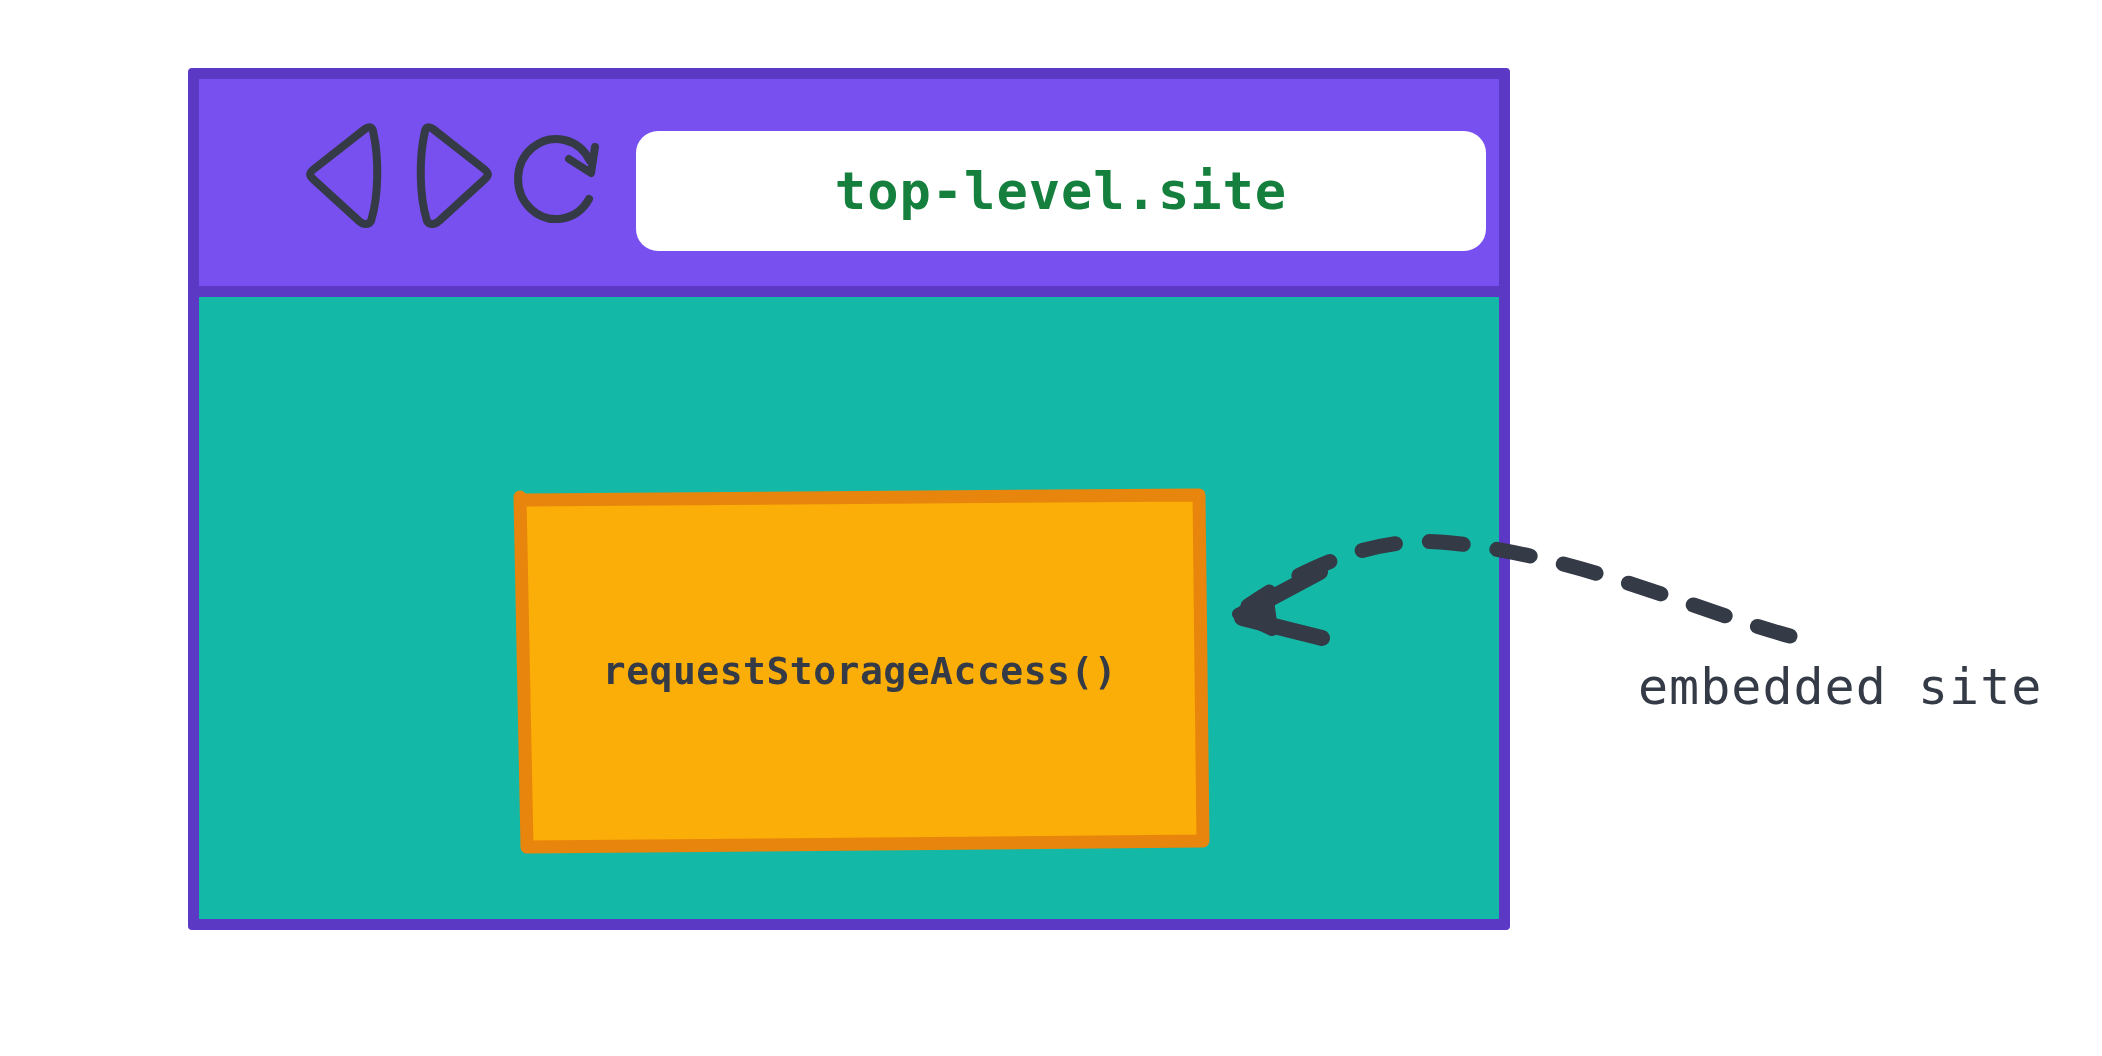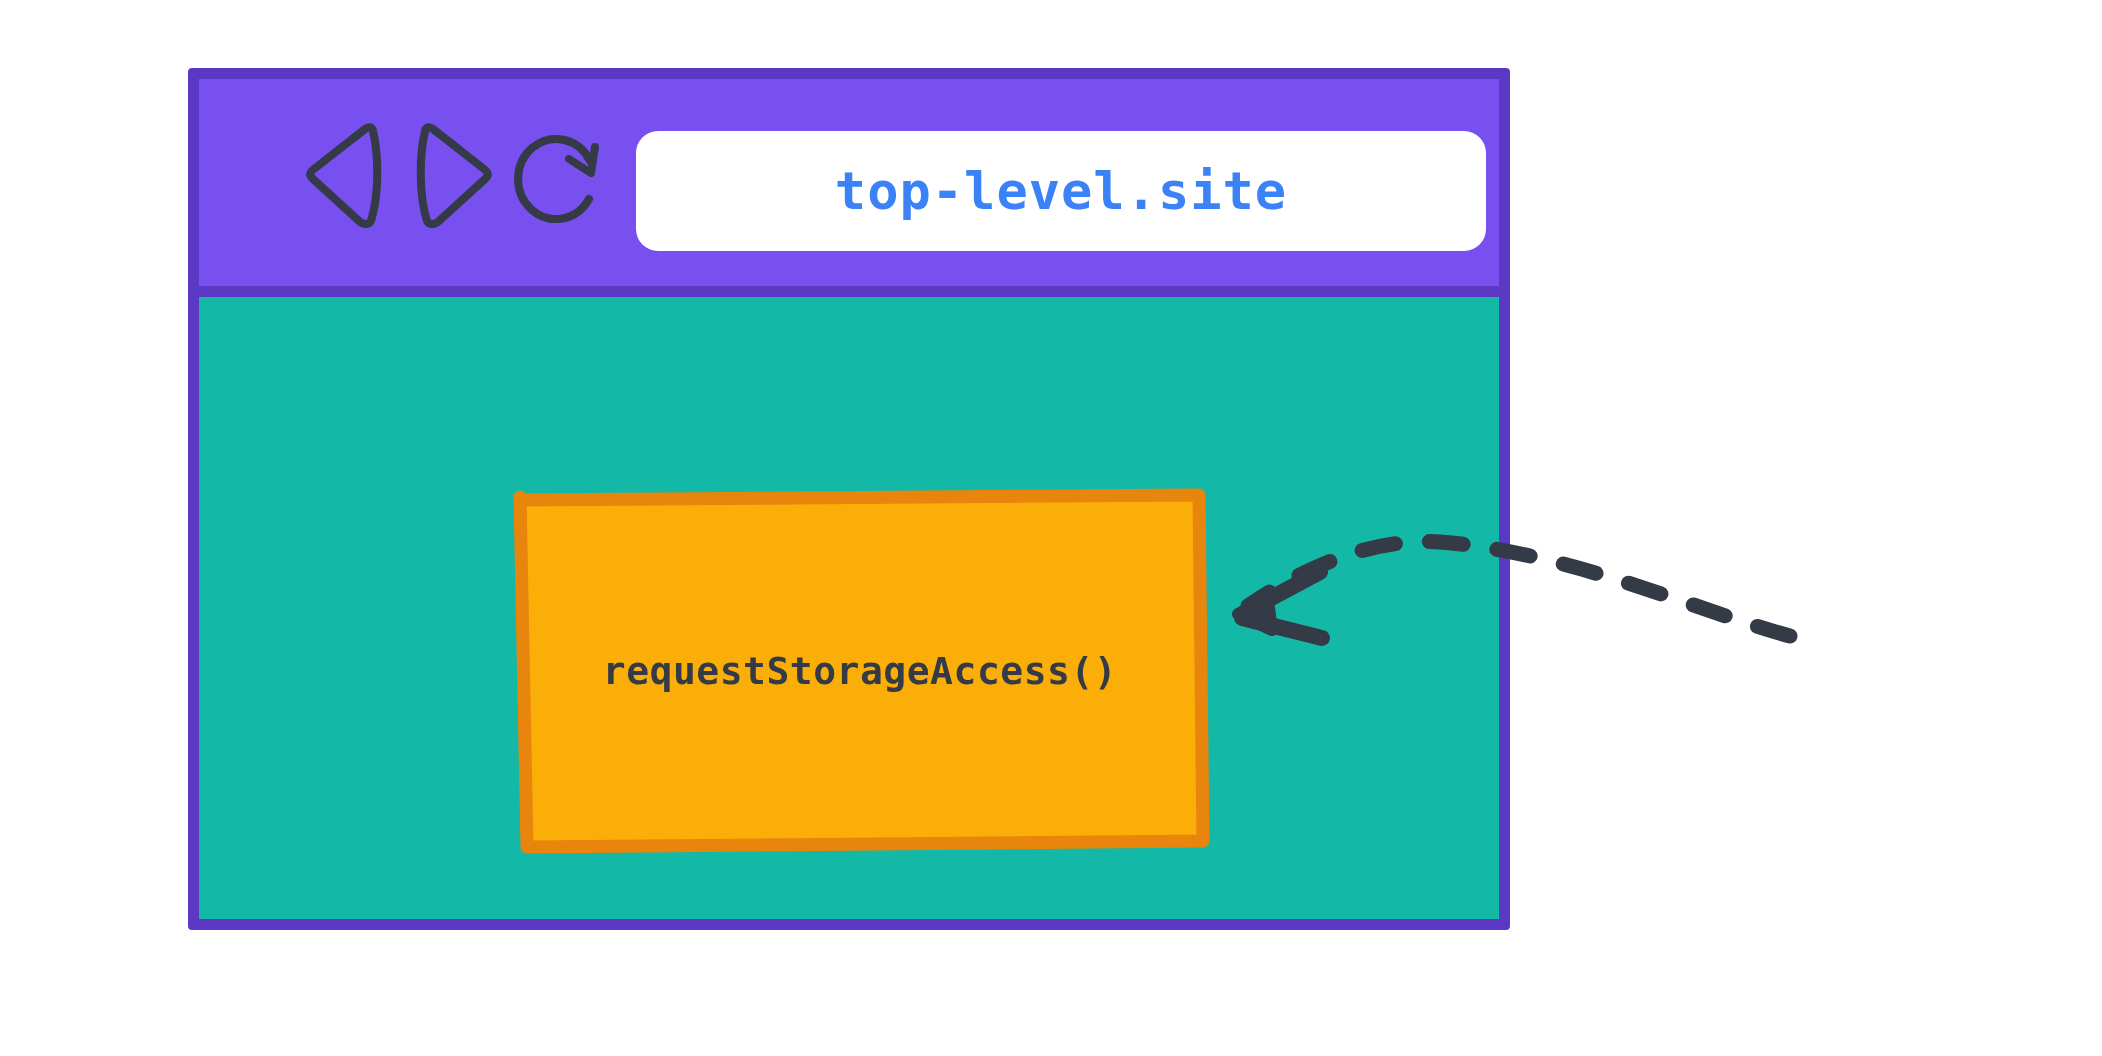--- a/index.html
+++ b/index.html
@@ -104,21 +104,21 @@
     border-radius: 22px;
     display: flex;
     align-items: center;
     justify-content: center;
     cursor: text;
   }
   .url-text {
     font-family: "DejaVu Sans Mono", monospace;
     font-size: 52px;
     font-weight: 700;
-    color: #3b82f6;
+    color: #15803d;
     letter-spacing: 1px;
     white-space: nowrap;
     user-select: none;
   }
 
   
   .embed-frame {
     position: absolute;
     left: 316px;
     top: 192px;
@@ -230,14 +230,15 @@
     </div>
   </div>
 
   <svg class="annotation-layer" viewBox="0 0 2102 1056" width="2102" height="1056">
     <path d="M1790 636 C 1700 612, 1570 552, 1440 542 C 1370 537, 1300 570, 1248 606" fill="none" stroke="#343A46" stroke-width="15" stroke-linecap="round" stroke-dasharray="34 34"></path>
     <path d="M1245 612 L 1320 572" fill="none" stroke="#343A46" stroke-width="16" stroke-linecap="round"></path>
     <path d="M1242 618 L 1322 638" fill="none" stroke="#343A46" stroke-width="16" stroke-linecap="round"></path>
     <path d="M1238 614 L 1268 600 L 1272 630 Z" fill="#343A46" stroke="#343A46" stroke-width="12" stroke-linejoin="round"></path>
   </svg>
 
+  <div class="annotation-label">embedded site</div>
 
 </div>
 
 </body></html>

